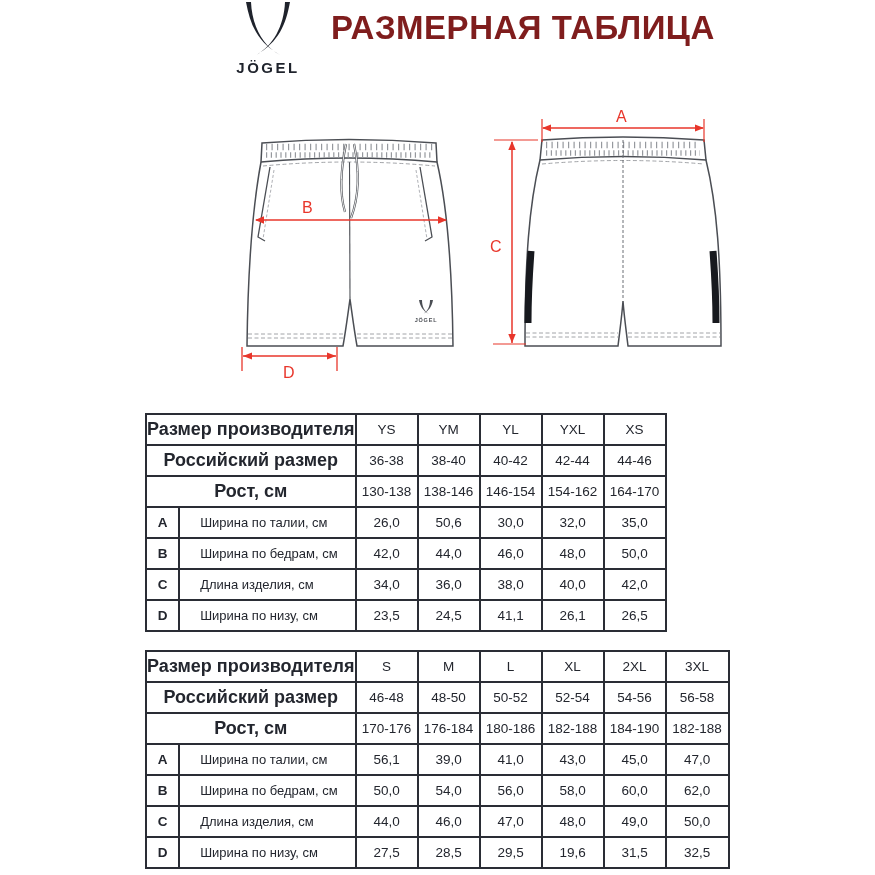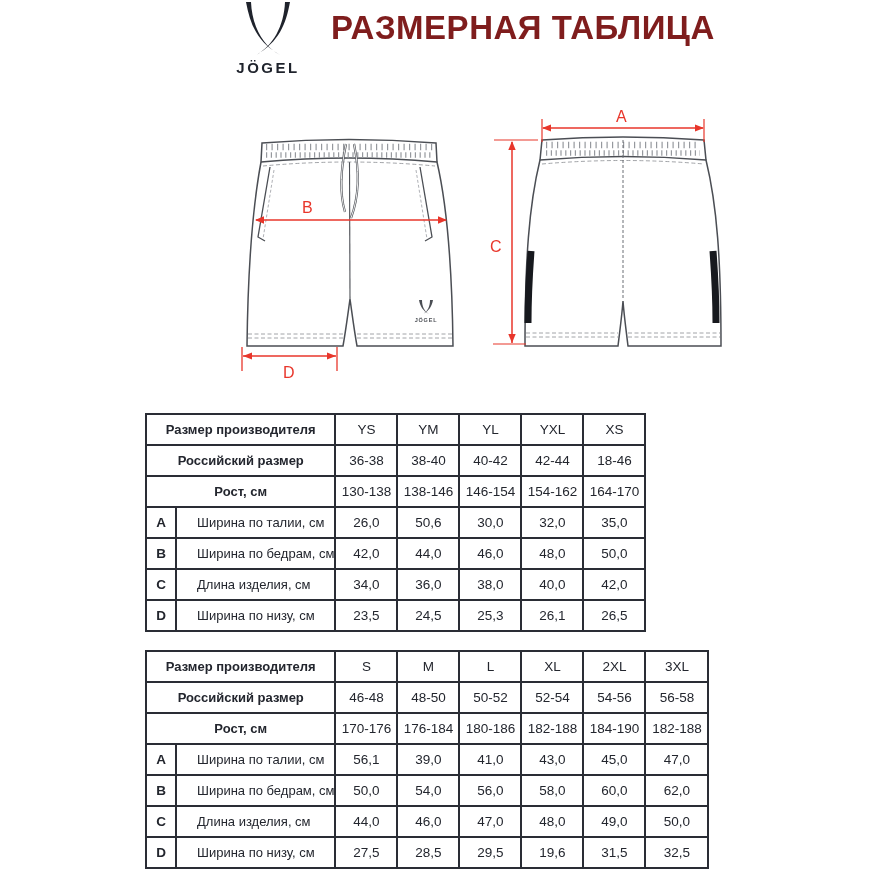--- a/index.html
+++ b/index.html
@@ -8,21 +8,21 @@
   .page-title{position:absolute;left:331px;top:9px;font-size:33px;font-weight:700;
        color:#7f1d1d;letter-spacing:.5px;white-space:nowrap;}
   .brand{position:absolute;left:222px;top:0;}
   svg text{font-family:"Liberation Sans",sans-serif;}
   .drawing{position:absolute;}
   .front-drawing{left:225px;top:100px;}
   .back-drawing{left:480px;top:100px;}
   table.size-table{position:absolute;border-collapse:collapse;table-layout:fixed;}
   table.size-table td{border:2px solid #2a2d35;height:29px;padding:0;text-align:center;
        vertical-align:middle;font-size:13.5px;color:#23262e;overflow:hidden;white-space:nowrap;}
-  table.size-table td.hl{font-weight:700;font-size:13px;margin-left:15px;}
+  table.size-table td.hl{font-weight:700;font-size:18px;margin-left:15px;}
   table.size-table td.lt{font-weight:700;font-size:13.5px;}
   table.size-table td.rl{text-align:left;padding-left:20px;font-weight:400;font-size:13px;}
   .t-youth{left:145px;top:413px;}
   .t-adult{left:145px;top:650px;}
 </style>
 </head>
 <body>
 
 <div class="brand">
   <svg width="92" height="78" viewBox="0 0 92 78">
@@ -122,21 +122,21 @@
     <td>YL</td>
     <td>YXL</td>
     <td>XS</td>
   </tr>
   <tr>
     <td class="hl" colspan="2">Российский размер</td>
     <td>36-38</td>
     <td>38-40</td>
     <td>40-42</td>
     <td>42-44</td>
-    <td>18-46</td>
+    <td>44-46</td>
   </tr>
   <tr>
     <td class="hl" colspan="2">Рост, см</td>
     <td>130-138</td>
     <td>138-146</td>
     <td>146-154</td>
     <td>154-162</td>
     <td>164-170</td>
   </tr>
   <tr>
@@ -164,21 +164,21 @@
     <td>36,0</td>
     <td>38,0</td>
     <td>40,0</td>
     <td>42,0</td>
   </tr>
   <tr>
     <td class="lt">D</td>
     <td class="rl">Ширина по низу, см</td>
     <td>23,5</td>
     <td>24,5</td>
-    <td>25,3</td>
+    <td>41,1</td>
     <td>26,1</td>
     <td>26,5</td>
   </tr>
 </tbody>
   </table>
 
 <table class="size-table t-adult">
   <colgroup>
       <col style="width:30px">
       <col style="width:150px">

